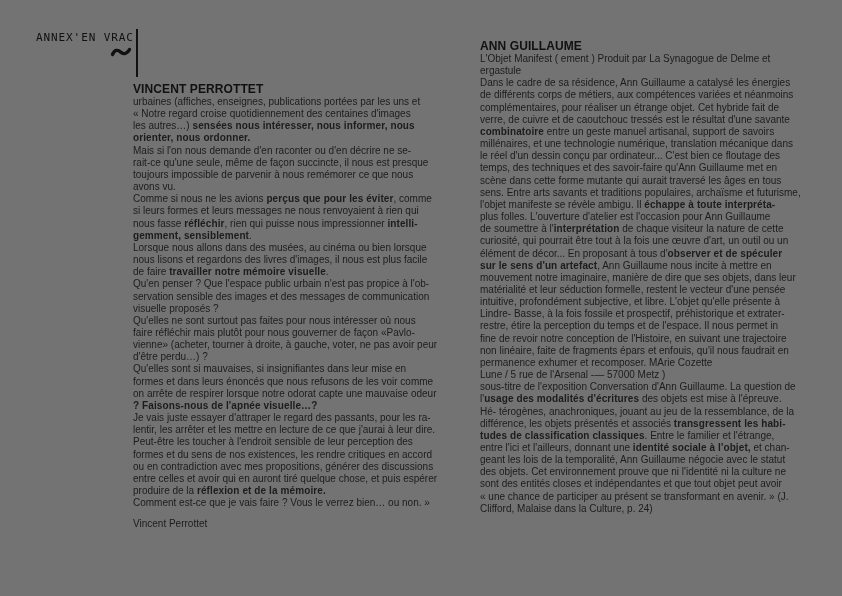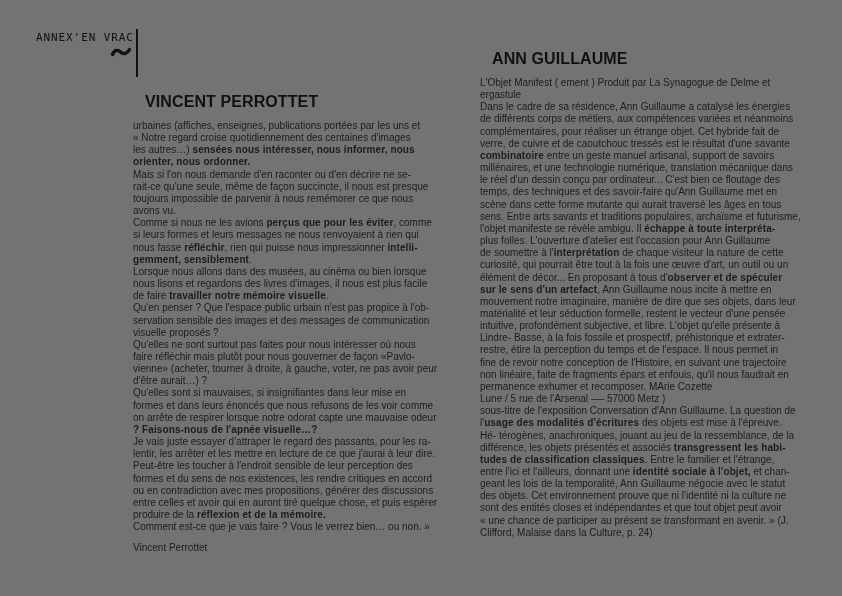--- a/index.html
+++ b/index.html
@@ -43,22 +43,22 @@
     height: 48px;
     background: #111;
   }
   
   .col {
     position: absolute;
   }
   .col-left  { left: 133px; top: 83px;  width: 330px; }
   .col-right { left: 480px; top: 40px;  width: 356px; }
   .col h2 {
-    margin: 12px;
-    font-size: 16px;
+    margin: 0;
+    font-size: 12px;
     line-height: 13px;
     font-weight: bold;
     color: #111;
     letter-spacing: 0.1px;
   }
   .tline {
     font-size: 10px;
     line-height: 12.15px;
     white-space: pre;
     color: #1c1c1c;
@@ -102,21 +102,21 @@
         <div class="tline"><span class="b">gemment, sensiblement</span><span>.</span></div>
         <div class="tline"><span>Lorsque nous allons dans des musées, au cinéma ou bien lorsque</span></div>
         <div class="tline"><span>nous lisons et regardons des livres d'images, il nous est plus facile</span></div>
         <div class="tline"><span>de faire </span><span class="b">travailler notre mémoire visuelle</span><span>.</span></div>
         <div class="tline"><span>Qu'en penser ? Que l'espace public urbain n'est pas propice à l'ob-</span></div>
         <div class="tline"><span>servation sensible des images et des messages de communication</span></div>
         <div class="tline"><span>visuelle proposés ?</span></div>
         <div class="tline"><span>Qu'elles ne sont surtout pas faites pour nous intéresser où nous</span></div>
         <div class="tline"><span>faire réfléchir mais plutôt pour nous gouverner de façon «Pavlo-</span></div>
         <div class="tline"><span>vienne» (acheter, tourner à droite, à gauche, voter, ne pas avoir peur</span></div>
-        <div class="tline"><span>d'être aurait…) ?</span></div>
+        <div class="tline"><span>d'être perdu…) ?</span></div>
         <div class="tline"><span>Qu'elles sont si mauvaises, si insignifiantes dans leur mise en</span></div>
         <div class="tline"><span>formes et dans leurs énoncés que nous refusons de les voir comme</span></div>
         <div class="tline"><span>on arrête de respirer lorsque notre odorat capte une mauvaise odeur</span></div>
         <div class="tline"><span class="b">? Faisons-nous de l'apnée visuelle…?</span></div>
         <div class="tline"><span>Je vais juste essayer d'attraper le regard des passants, pour les ra-</span></div>
         <div class="tline"><span>lentir, les arrêter et les mettre en lecture de ce que j'aurai à leur dire.</span></div>
         <div class="tline"><span>Peut-être les toucher à l'endroit sensible de leur perception des</span></div>
         <div class="tline"><span>formes et du sens de nos existences, les rendre critiques en accord</span></div>
         <div class="tline"><span>ou en contradiction avec mes propositions, générer des discussions</span></div>
         <div class="tline"><span>entre celles et avoir qui en auront tiré quelque chose, et puis espérer</span></div>

